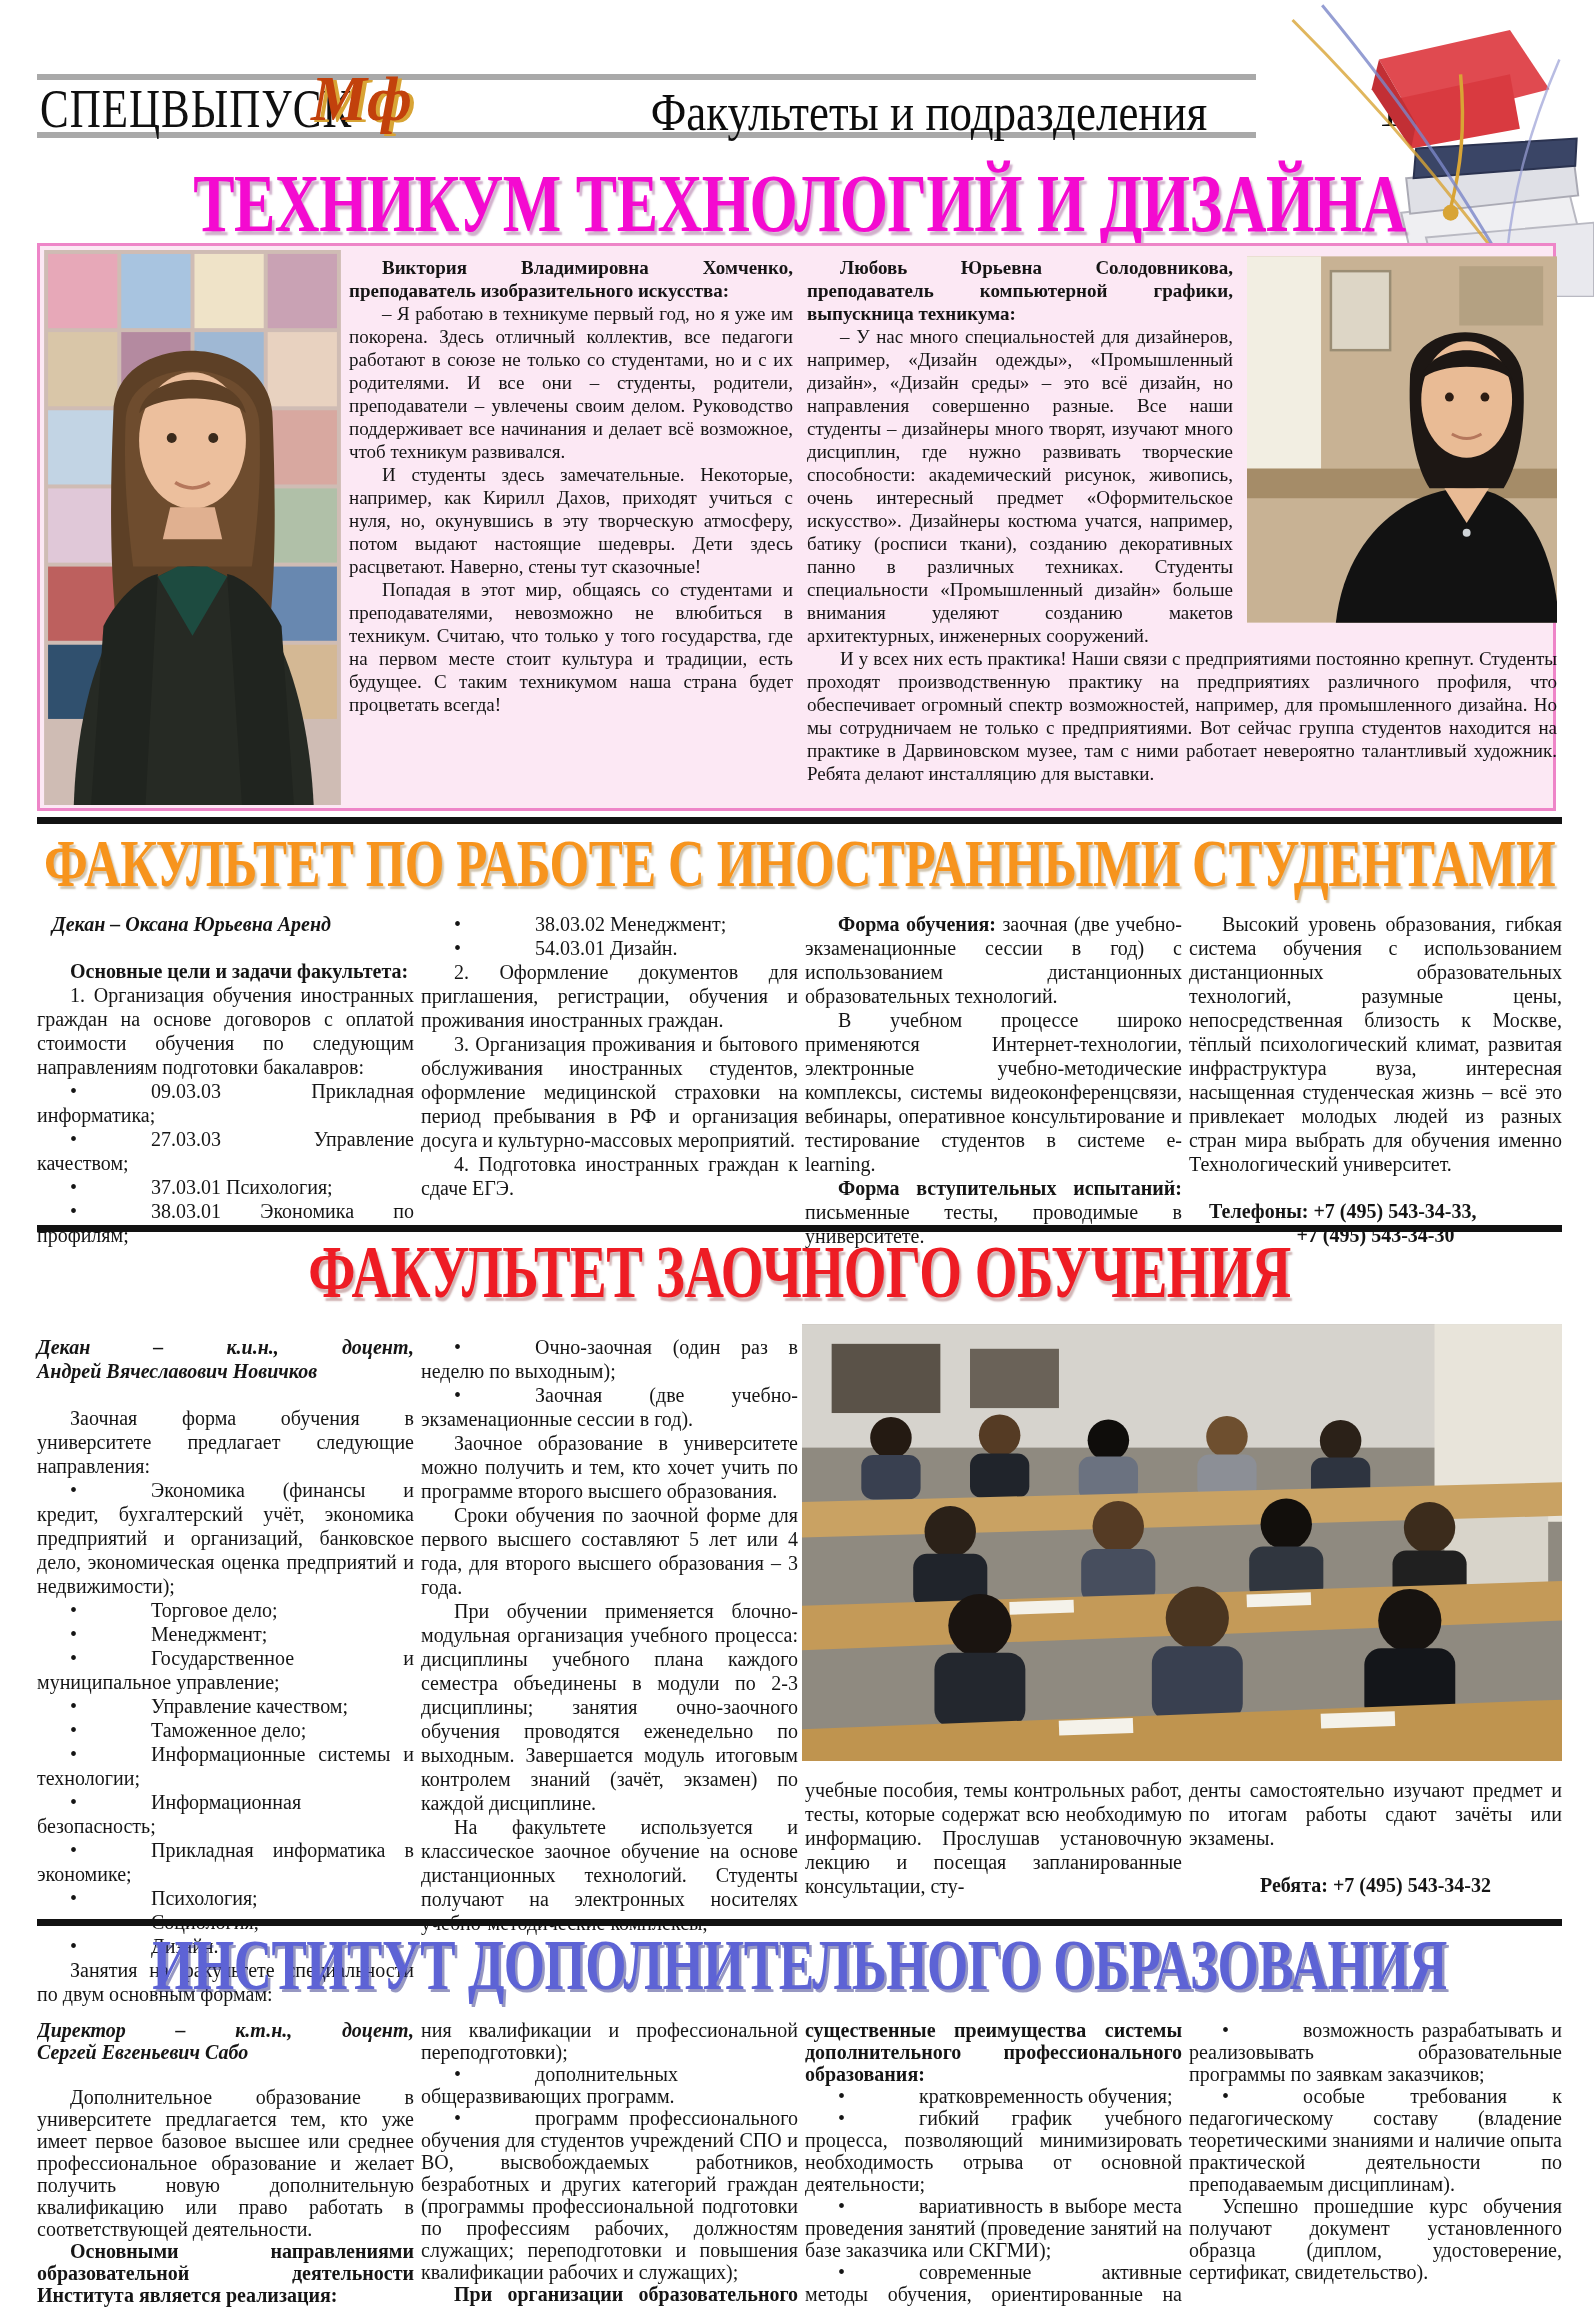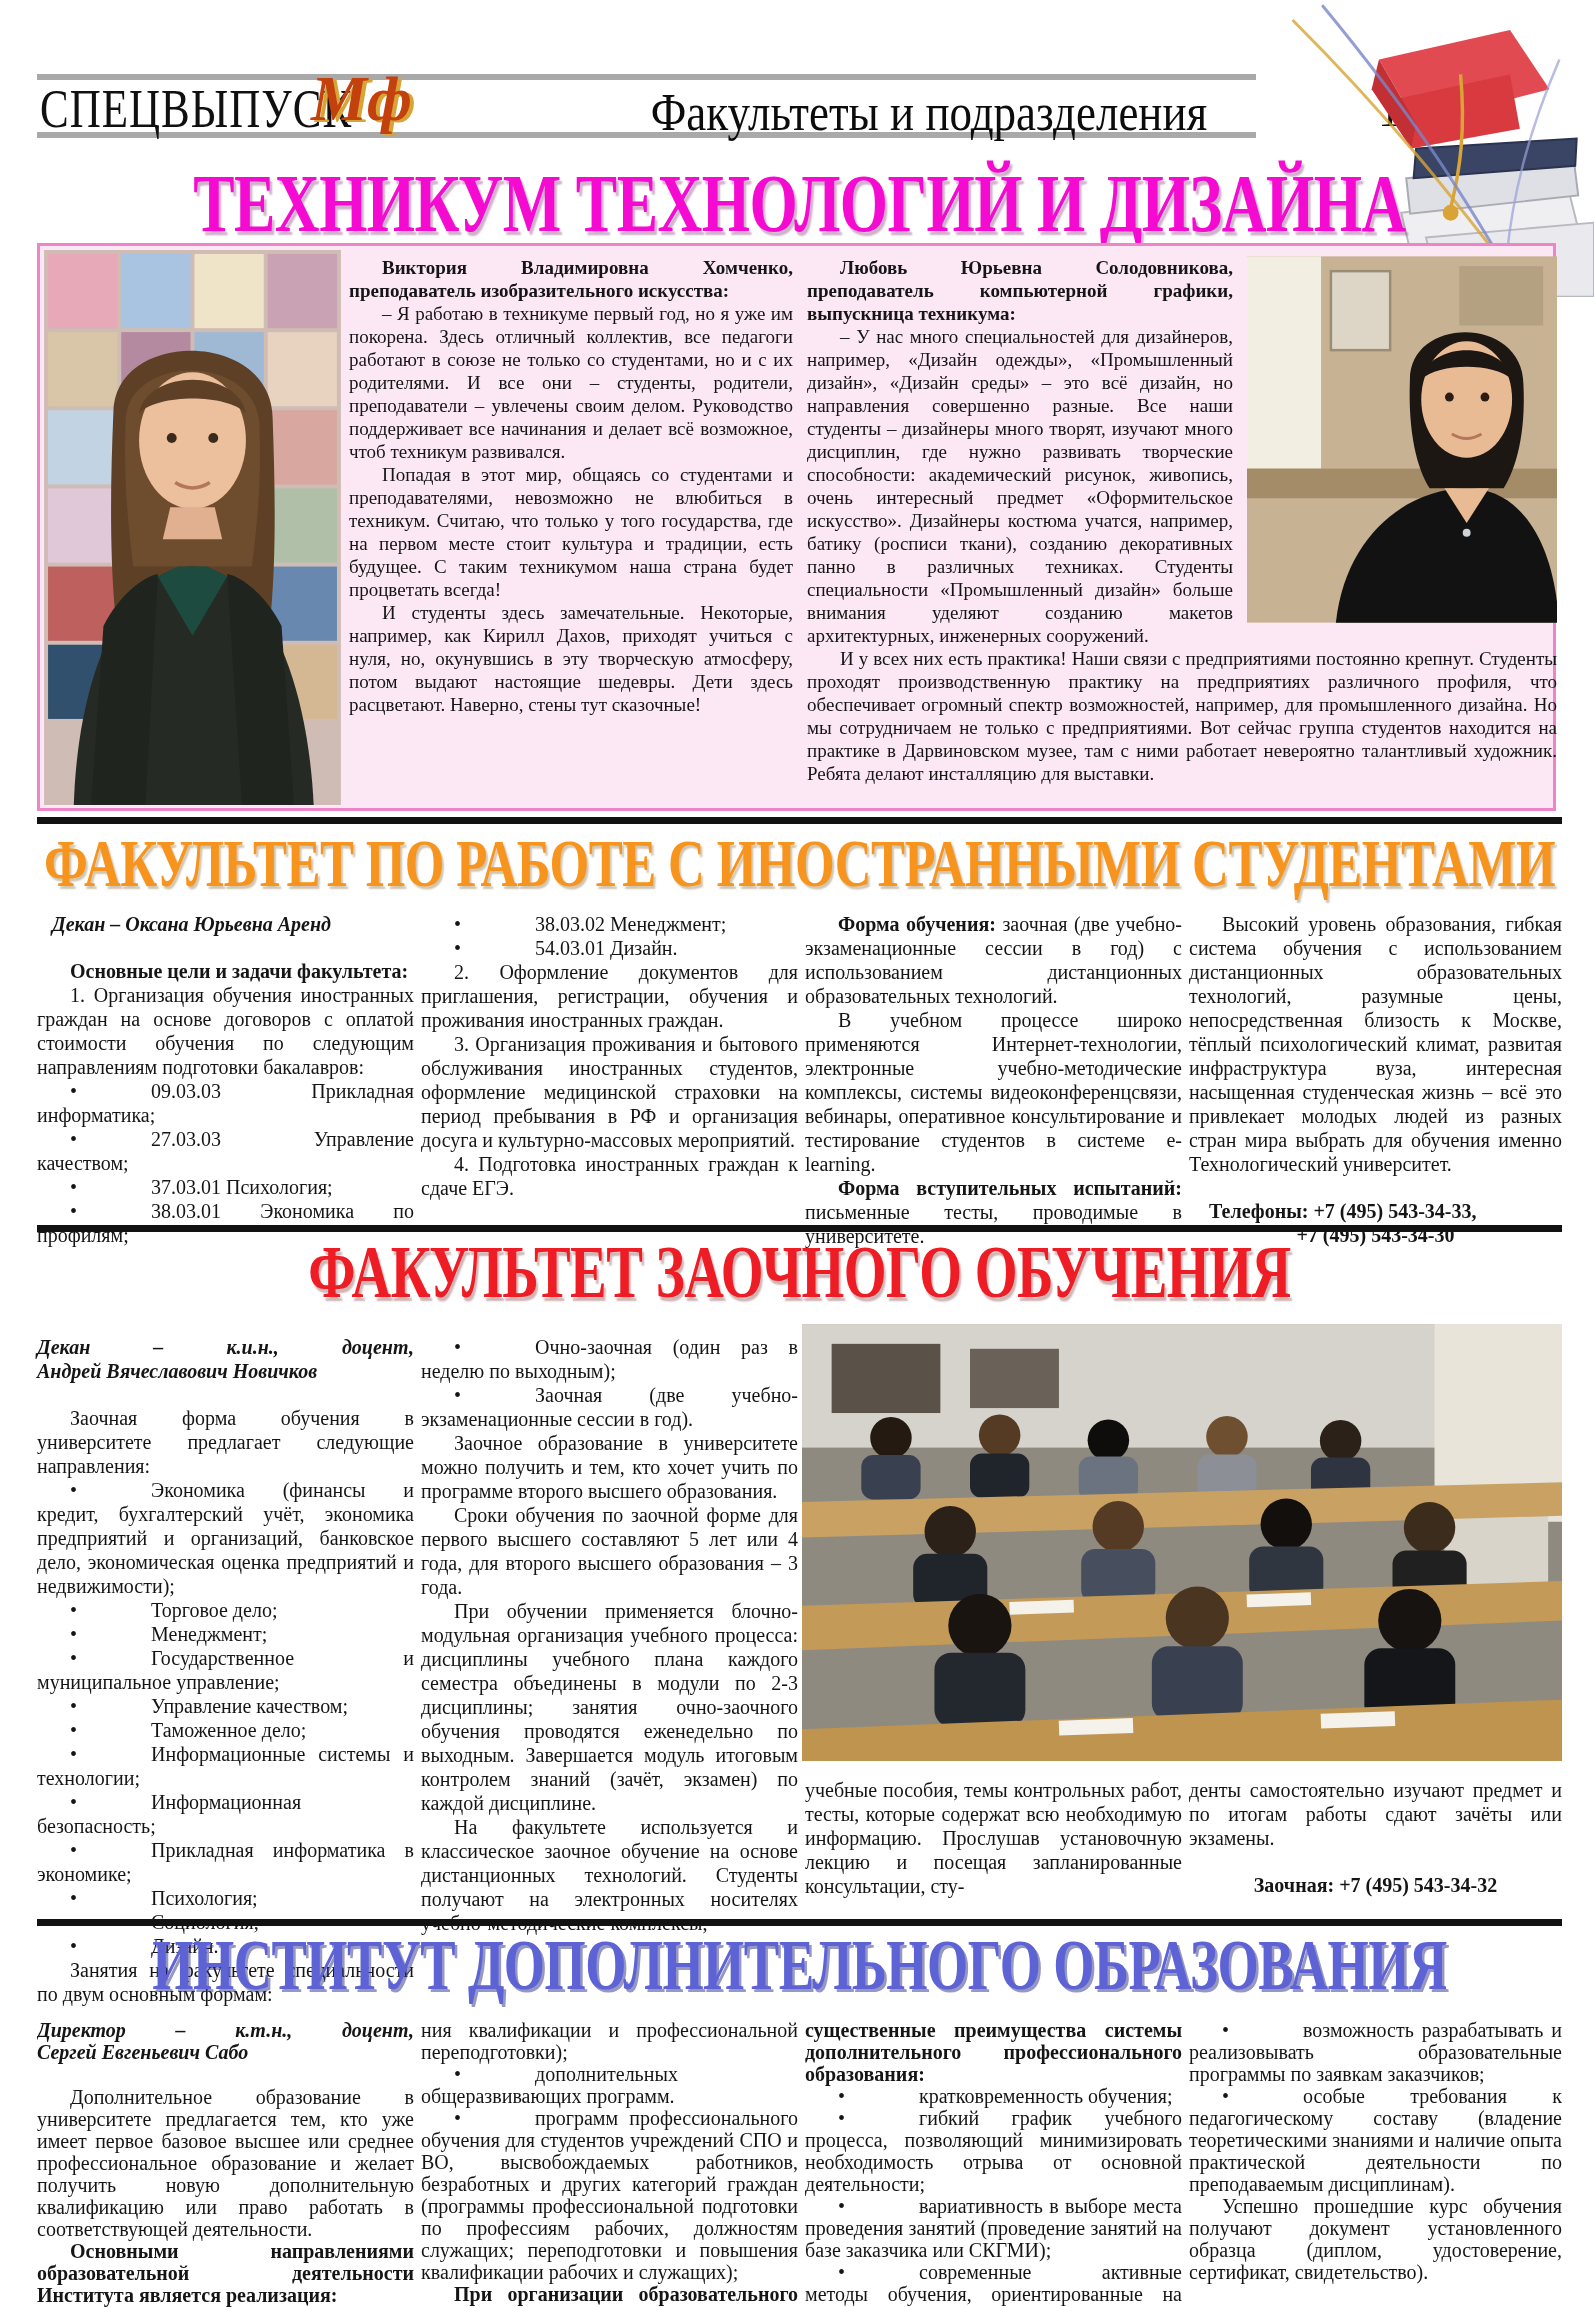--- a/index.html
+++ b/index.html
@@ -127,22 +127,22 @@
   <path d="M255 520 L 345 520 L 360 585 L 240 585 Z" fill="#e0b090"></path>
   <path d="M60 1122 C 70 820 180 640 300 640 C 420 640 530 820 545 1122 Z" fill="#262a24"></path>
   <path d="M230 660 L 300 780 L 370 660 L 330 640 L 270 640 Z" fill="#1d4b40"></path>
   <path d="M120 760 C 150 700 200 660 230 655 L 205 1122 L 95 1122 Z" fill="#20241f"></path>
   <path d="M480 760 C 450 700 400 660 370 655 L 400 1122 L 505 1122 Z" fill="#20241f"></path>
 </svg>
 
 <div id="s1col1" class="txt t45">
   <p class="lead">Виктория Владимировна Хомченко, преподаватель изобразительного искусства:</p>
   <p>– Я работаю в техникуме первый год, но я уже им покорена. Здесь отличный коллектив, все педагоги работают в союзе не только со студентами, но и с их родителями. И все они – студенты, родители, преподаватели – увлечены своим делом. Руководство поддерживает все начинания и делает всё возможное, чтоб техникум развивался.</p>
+  <p>И студенты здесь замечательные. Некоторые, например, как Кирилл Дахов, приходят учиться с нуля, но, окунувшись в эту творческую атмосферу, потом выдают настоящие шедевры. Дети здесь расцветают. Наверно, стены тут сказочные!</p>
   <p>Попадая в этот мир, общаясь со студентами и преподавателями, невозможно не влюбиться в техникум. Считаю, что только у того государства, где на первом месте стоит культура и традиции, есть будущее. С таким техникумом наша страна будет процветать всегда!</p>
-  <p>И студенты здесь замечательные. Некоторые, например, как Кирилл Дахов, приходят учиться с нуля, но, окунувшись в эту творческую атмосферу, потом выдают настоящие шедевры. Дети здесь расцветают. Наверно, стены тут сказочные!</p>
 </div>
 
 <div id="s1col2" class="txt t45">
   <svg id="photo2" viewBox="0 0 628 742">
     <rect width="628" height="742" fill="#c8b294"></rect>
     <rect x="0" y="0" width="150" height="430" fill="#f2eee2"></rect>
     <rect x="170" y="30" width="120" height="160" fill="#ddd6c6" stroke="#9a8d74" stroke-width="5"></rect>
     <rect x="430" y="20" width="170" height="120" fill="#b4a182"></rect>
     <rect x="0" y="430" width="628" height="60" fill="#a58c68"></rect>
     <path d="M330 250 C 330 120 560 120 560 260 C 565 360 545 430 520 470 L 370 470 C 345 430 326 360 330 250 Z" fill="#1d1714"></path>
@@ -275,21 +275,21 @@
   <rect x="520" y="800" width="150" height="30" fill="#f4f2ea" transform="rotate(-2 595 815)"></rect>
   <rect x="1050" y="786" width="150" height="30" fill="#f4f2ea" transform="rotate(-2 1125 801)"></rect>
 </svg>
 
 <div id="s3c3" class="col txt t40">
   <p style="text-indent:0;">учебные пособия, темы контрольных работ, тесты, которые содержат всю необходимую информацию. Прослушав установочную лекцию и посещая запланированные консультации, сту-</p>
 </div>
 
 <div id="s3c4" class="col txt t40">
   <p class="sp-after" style="text-indent:0;">денты самостоятельно изучают предмет и по итогам работы сдают зачёты или экзамены.</p>
-  <p class="centerline"><b>Заочная:</b><span style="font-weight:bold;"> +7 (495) 543-34-32</span></p>
+  <p class="centerline"><b>Ребята:</b><span style="font-weight:bold;"> +7 (495) 543-34-32</span></p>
 </div>
 
 <div class="rule" style="top:1919px;"></div>
 
 <div id="hl4" class="hl"><span>ИНСТИТУТ ДОПОЛНИТЕЛЬНОГО ОБРАЗОВАНИЯ</span></div>
 
 <div id="s4c1" class="col txt t36">
   <p class="deanblock" style="text-indent:0;">Директор – к.т.н., доцент,</p>
   <p class="ital sp-after" style="text-indent:0;">Сергей Евгеньевич Сабо</p>
   <p>Дополнительное образование в университете предлагается тем, кто уже имеет первое базовое высшее или среднее профессиональное образование и желает получить новую дополнительную квалификацию или право работать в соответствующей деятельности.</p>

